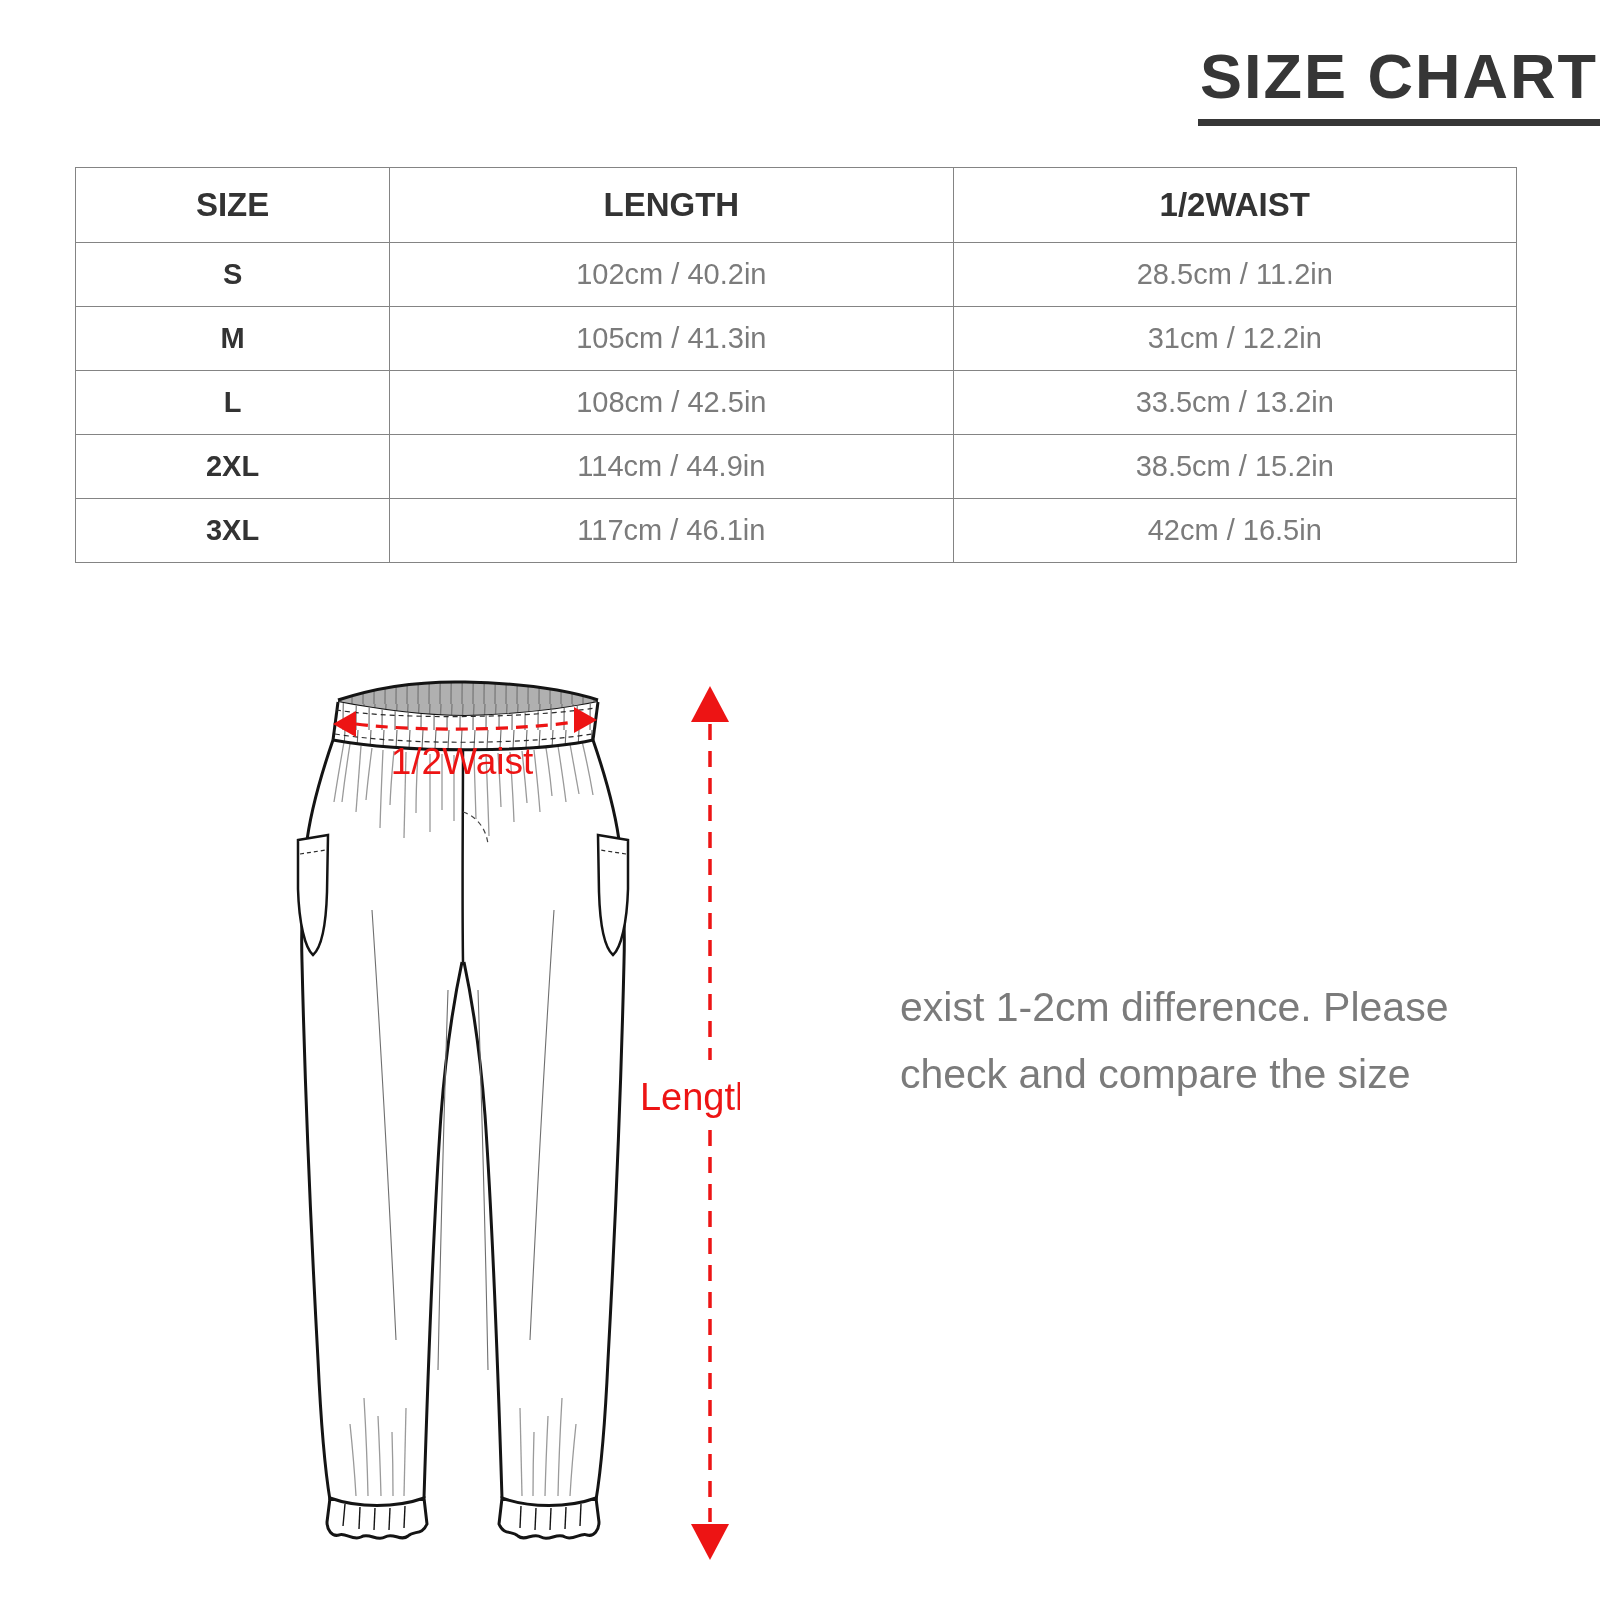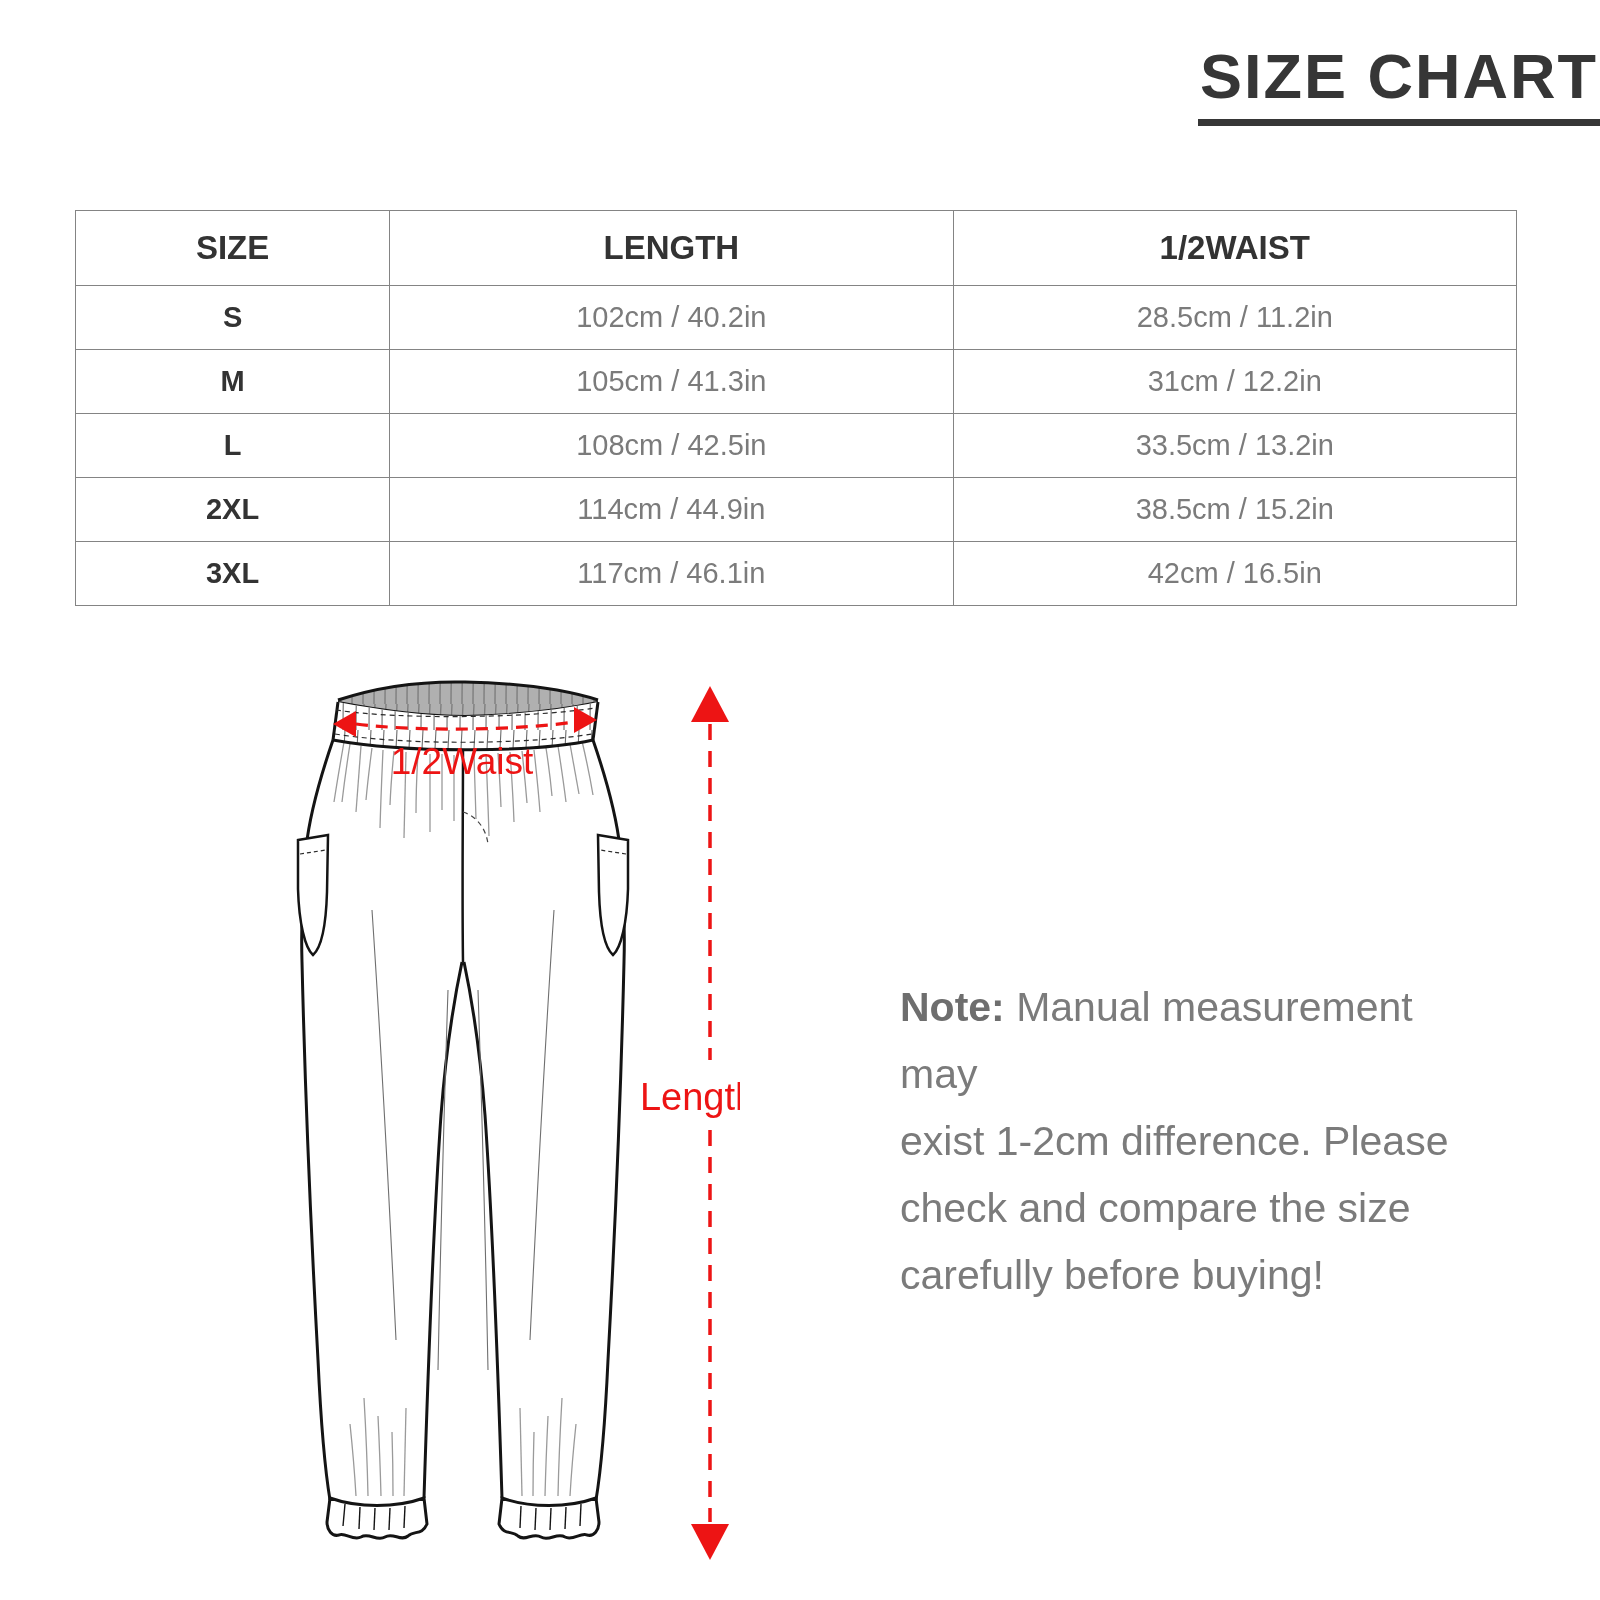--- a/index.html
+++ b/index.html
@@ -10,21 +10,21 @@
   
   .title-wrap{position:absolute;top:42px;left:0;width:1600px;text-align:right;}
   .title{
     display:inline-block;font-size:63px;font-weight:bold;color:#363636;
     letter-spacing:2px;line-height:1.1;
     border-bottom:7px solid #363636;padding:0 2px 8px 2px;
   }
   
   .size-table{
     position:absolute;left:75px;top:167px;width:1442px;
-    border-collapse:collapse;table-layout:fixed;margin-top:43px;
+    border-collapse:collapse;table-layout:fixed;
   }
   .size-table td,.size-table th{
     border:1px solid #848484;text-align:center;vertical-align:middle;
     padding:0;
   }
   .size-table th{height:74px;font-size:33px;font-weight:bold;color:#333333;}
   .size-table td{height:63px;font-size:29px;color:#7b7b7b;font-weight:normal;}
   .size-table td.size-col{font-weight:bold;color:#333333;font-size:29px;}
   .col-size{width:21.8%;}
   .col-length{width:39.1%;}
@@ -201,17 +201,15 @@
   <g>
     <polygon points="450,26 431,62 469,62" fill="#ed1414"></polygon>
     <line x1="450" y1="64" x2="450" y2="400" stroke="#ed1414" stroke-width="3.5" stroke-dasharray="16 11"></line>
     <line x1="450" y1="470" x2="450" y2="862" stroke="#ed1414" stroke-width="3.5" stroke-dasharray="16 11"></line>
     <polygon points="450,900 431,864 469,864" fill="#ed1414"></polygon>
   </g>
   <text x="438" y="450" font-size="38" fill="#ed1414" text-anchor="middle">Length</text>
 </svg>
 
 <div class="note">
-  <div><span class="bold">Note:</span><span> Manual measurement may</span></div>
   <div>exist 1-2cm difference. Please</div>
   <div>check and compare the size</div>
-  <div>carefully before buying!</div>
 </div>
 
 </body></html>

